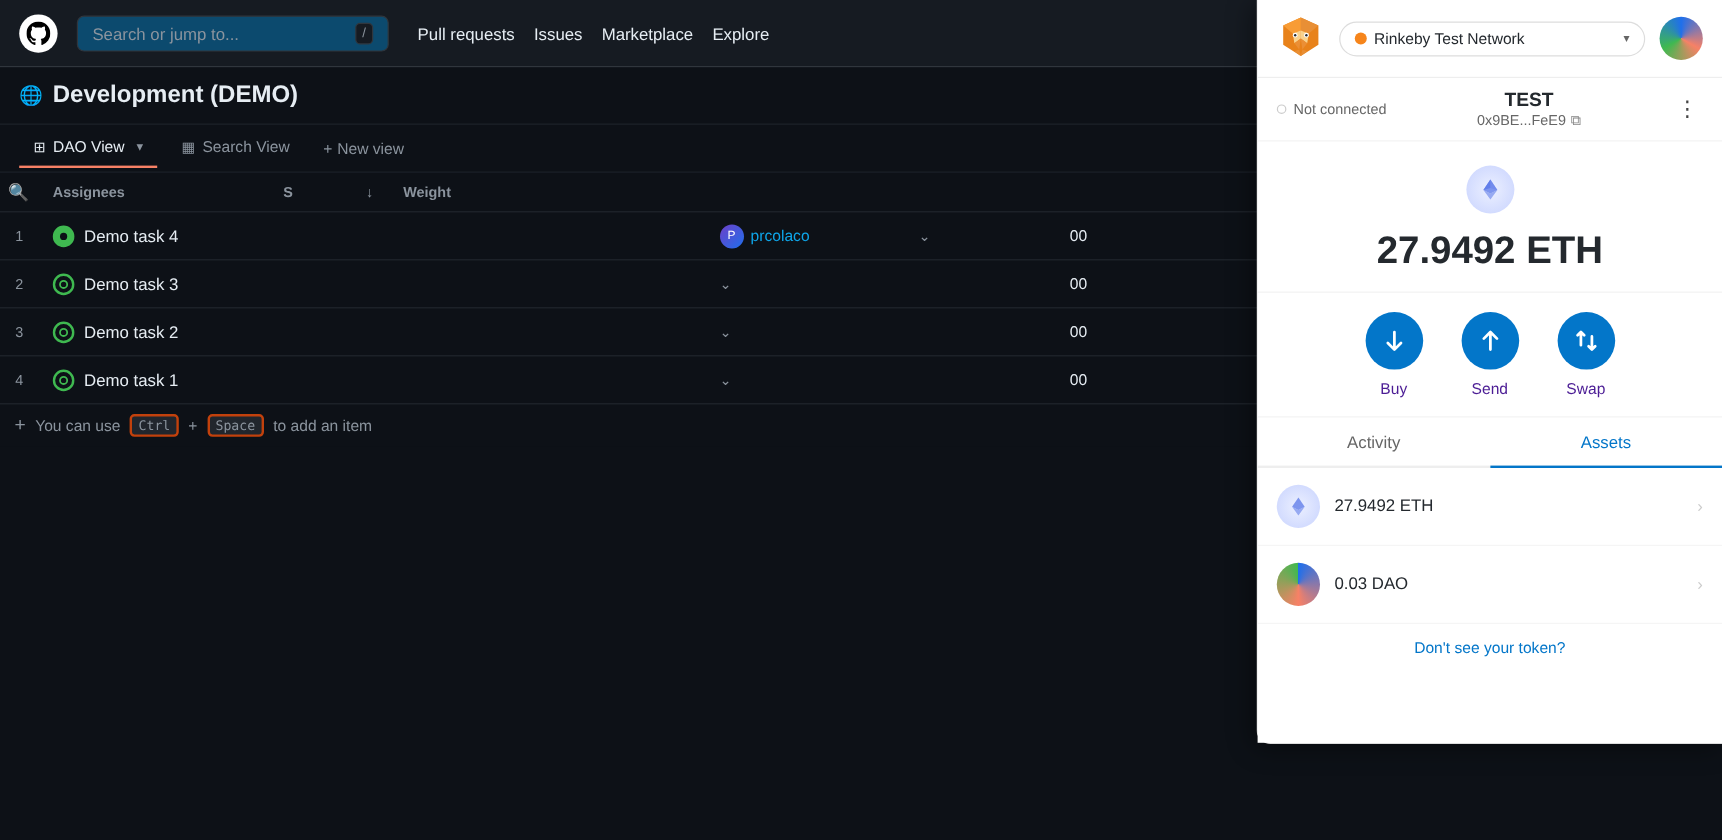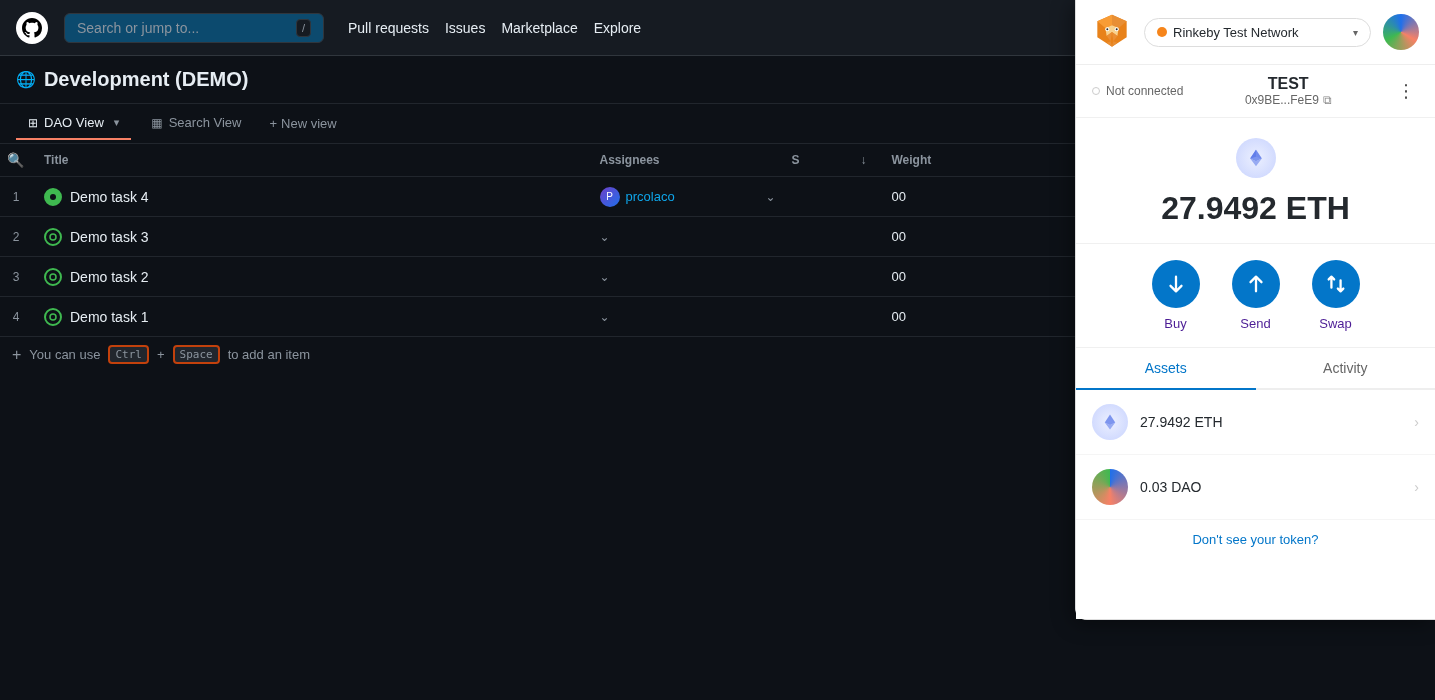--- a/index.html
+++ b/index.html
@@ -194,21 +194,21 @@
     .kbd-badge {
       background: #21262d; border: 2px solid #c2410c; border-radius: 4px;
       padding: 1px 5px; font-size: 11px; font-family: monospace;
     }
 
     
     .metamask-popup {
       position: absolute;
       top: 0;
       right: 0;
-      width: 360px;
+      width: 388px;
       height: 620px;
       background: #fff;
       border-left: 1px solid #ddd;
       border-bottom: 1px solid #ddd;
       border-bottom-left-radius: 12px;
       display: flex;
       flex-direction: column;
       z-index: 100;
       color: #24292e;
       box-shadow: -4px 4px 20px rgba(0,0,0,0.4);
@@ -423,21 +423,20 @@
     <span>New view</span>
   </button>
 </div>
 
 <div class="table-container">
 
   <div class="table-header">
     <div class="th-search">
       <span style="color:#8b949e; font-size:14px;">🔍</span>
     </div>
-    <div class="th-title">Title</div>
     <div class="th-assignees">Assignees</div>
     <div class="th-s">S</div>
     <div class="th-sort">
       <span style="color:#8b949e; font-size:12px;">↓</span>
     </div>
     <div class="th-weight">Weight</div>
   </div>
 
   <div class="table-row">
     <div class="td-num">1</div>
@@ -598,22 +597,22 @@
       <div class="mm-action-btn">
         <svg width="22" height="22" viewBox="0 0 24 24" fill="none">
           <path d="M7 16V4m0 0L4 7m3-3l3 3M17 8v12m0 0l3-3m-3 3l-3-3" stroke="white" stroke-width="2.5" stroke-linecap="round" stroke-linejoin="round"></path>
         </svg>
       </div>
       <span class="mm-action-label">Swap</span>
     </div>
   </div>
 
   <div class="mm-tabs">
+    <div class="mm-tab">Activity</div>
     <div class="mm-tab active">Assets</div>
-    <div class="mm-tab">Activity</div>
   </div>
 
   <div class="mm-assets">
 
     <div class="mm-asset-item">
       <div class="mm-asset-logo eth-logo">
         <svg width="18" height="18" viewBox="0 0 24 24">
           <path d="M12 2L5 12.5L12 16L19 12.5L12 2Z" fill="#627EEA" opacity="0.8"></path>
           <path d="M12 16L5 12.5L12 22L19 12.5L12 16Z" fill="#627EEA" opacity="0.6"></path>
         </svg>

